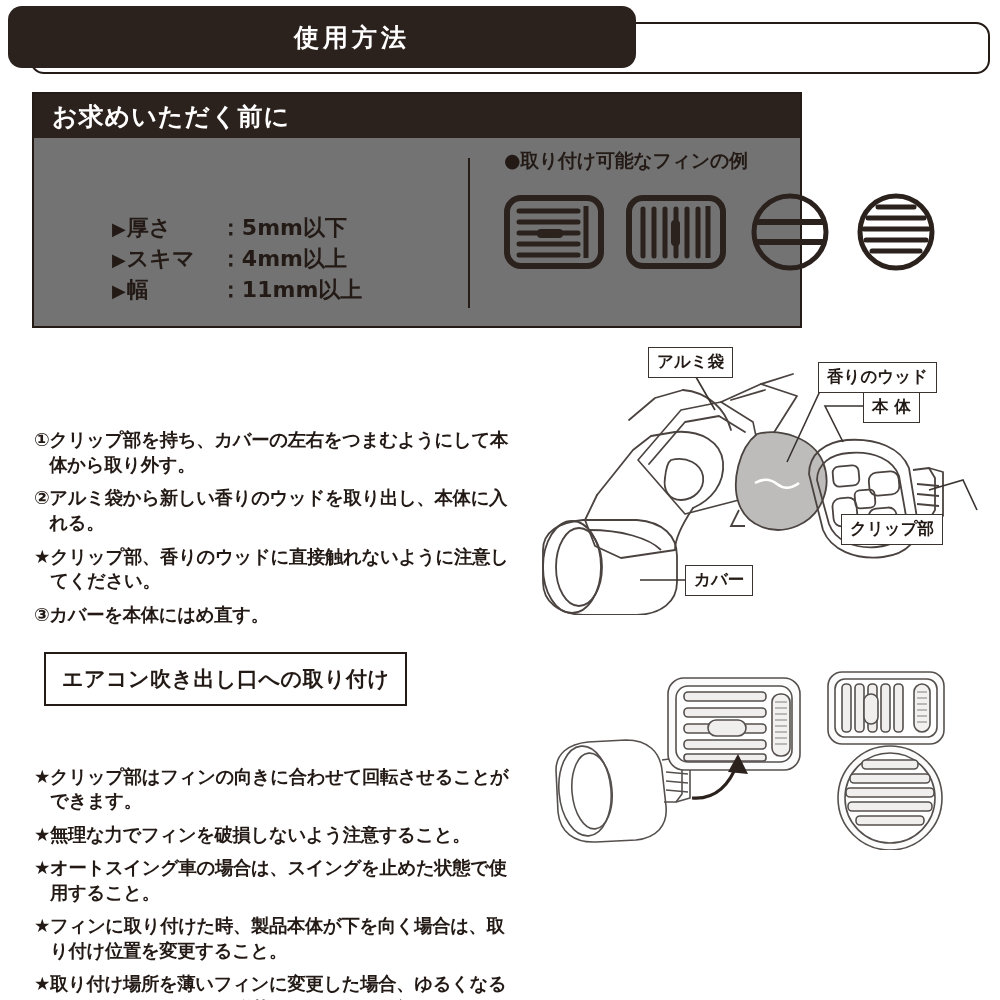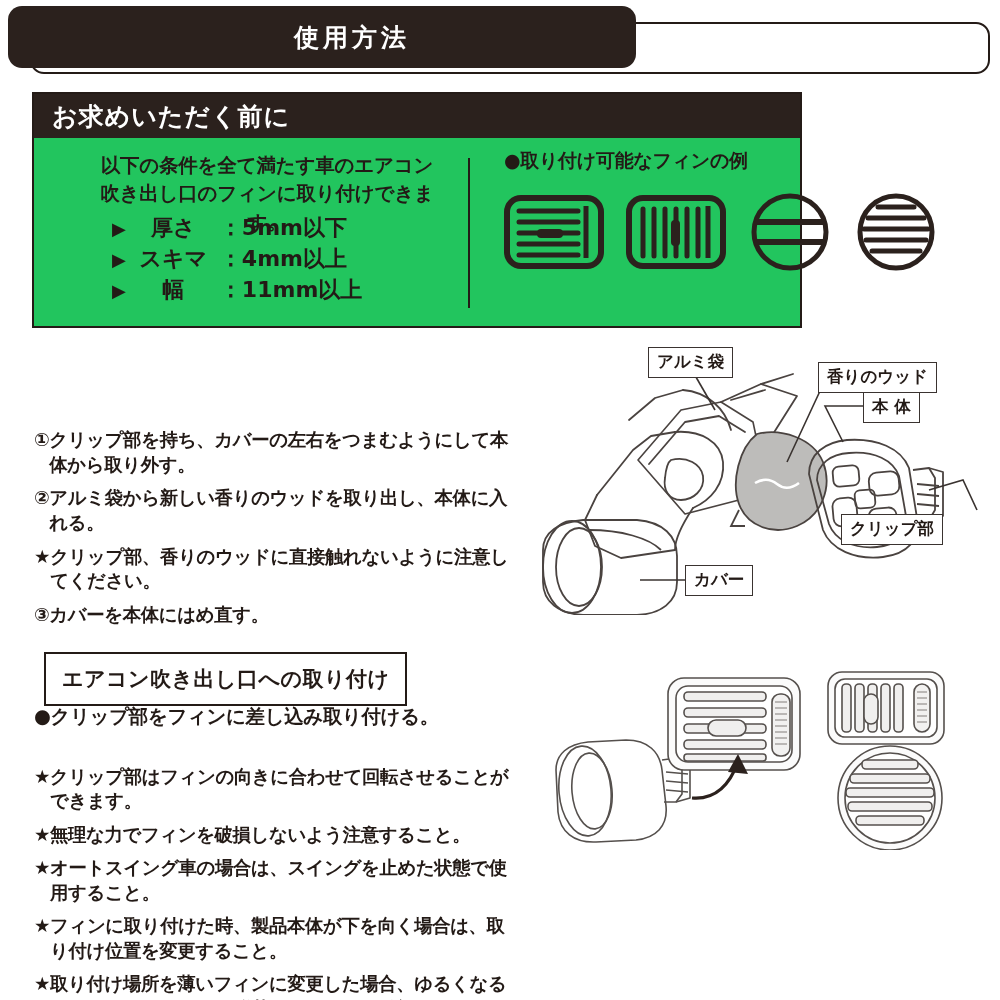--- a/index.html
+++ b/index.html
@@ -25,21 +25,21 @@
     display:flex;align-items:center;justify-content:center;
   }
   .hdr-title{
     color:#ffffff;font-size:25px;font-weight:bold;letter-spacing:4px;
     line-height:1;padding-left:60px;
   }
 
   
   .sec1{
     position:absolute;left:32px;top:92px;width:770px;height:236px;
-    border:2px solid #241b17;box-sizing:border-box;background:#22c55e;text-align:center;
+    border:2px solid #241b17;box-sizing:border-box;background:#737373;
   }
   .sec1-head{
     position:absolute;left:0;top:0;width:100%;height:44px;
     background:#2b211d;color:#fff;
     font-size:25px;font-weight:bold;letter-spacing:1px;
     display:flex;align-items:center;padding-left:18px;box-sizing:border-box;
   }
   .sec1-body{position:absolute;left:0;top:44px;width:100%;height:190px;}
   .sec1-divider{
     position:absolute;left:434px;top:20px;width:0;height:150px;
@@ -113,24 +113,20 @@
       <span class="hdr-title">使用方法</span>
     </div>
   </div>
 
   <div class="sec1">
     <div class="sec1-head">お求めいただく前に</div>
 
     <div class="sec1-body">
       <div class="sec1-divider"></div>
 
-      <div class="cond-intro">
-        <div>以下の条件を全て満たす車のエアコン</div>
-        <div>吹き出し口のフィンに取り付けできます。</div>
-      </div>
 
       <div class="cond-list">
         <div class="cond-row">
           <span class="cond-tri">▶</span>
           <span class="cond-term">厚さ</span>
           <span>：</span>
           <span class="cond-val">5mm以下</span>
         </div>
         <div class="cond-row">
           <span class="cond-tri">▶</span>
@@ -284,21 +280,20 @@
 
     <div class="lbl" style="left:123px;top:-3px;">アルミ袋</div>
     <div class="lbl" style="left:293px;top:12px;">香りのウッド</div>
     <div class="lbl" style="left:338px;top:42px;">本 体</div>
     <div class="lbl" style="left:316px;top:164px;">クリップ部</div>
     <div class="lbl" style="left:160px;top:215px;">カバー</div>
   </div>
 
   <div class="chip sec3-chip">エアコン吹き出し口への取り付け</div>
 
-  <div class="sec3-lead">●クリップ部をフィンに差し込み取り付ける。</div>
 
   <div class="sec3-notes">
     <div class="para">
       <span class="mk">★</span>
       <span class="tx">クリップ部はフィンの向きに合わせて回転させることができます。</span>
     </div>
     <div class="para">
       <span class="mk">★</span>
       <span class="tx">無理な力でフィンを破損しないよう注意すること。</span>
     </div>

